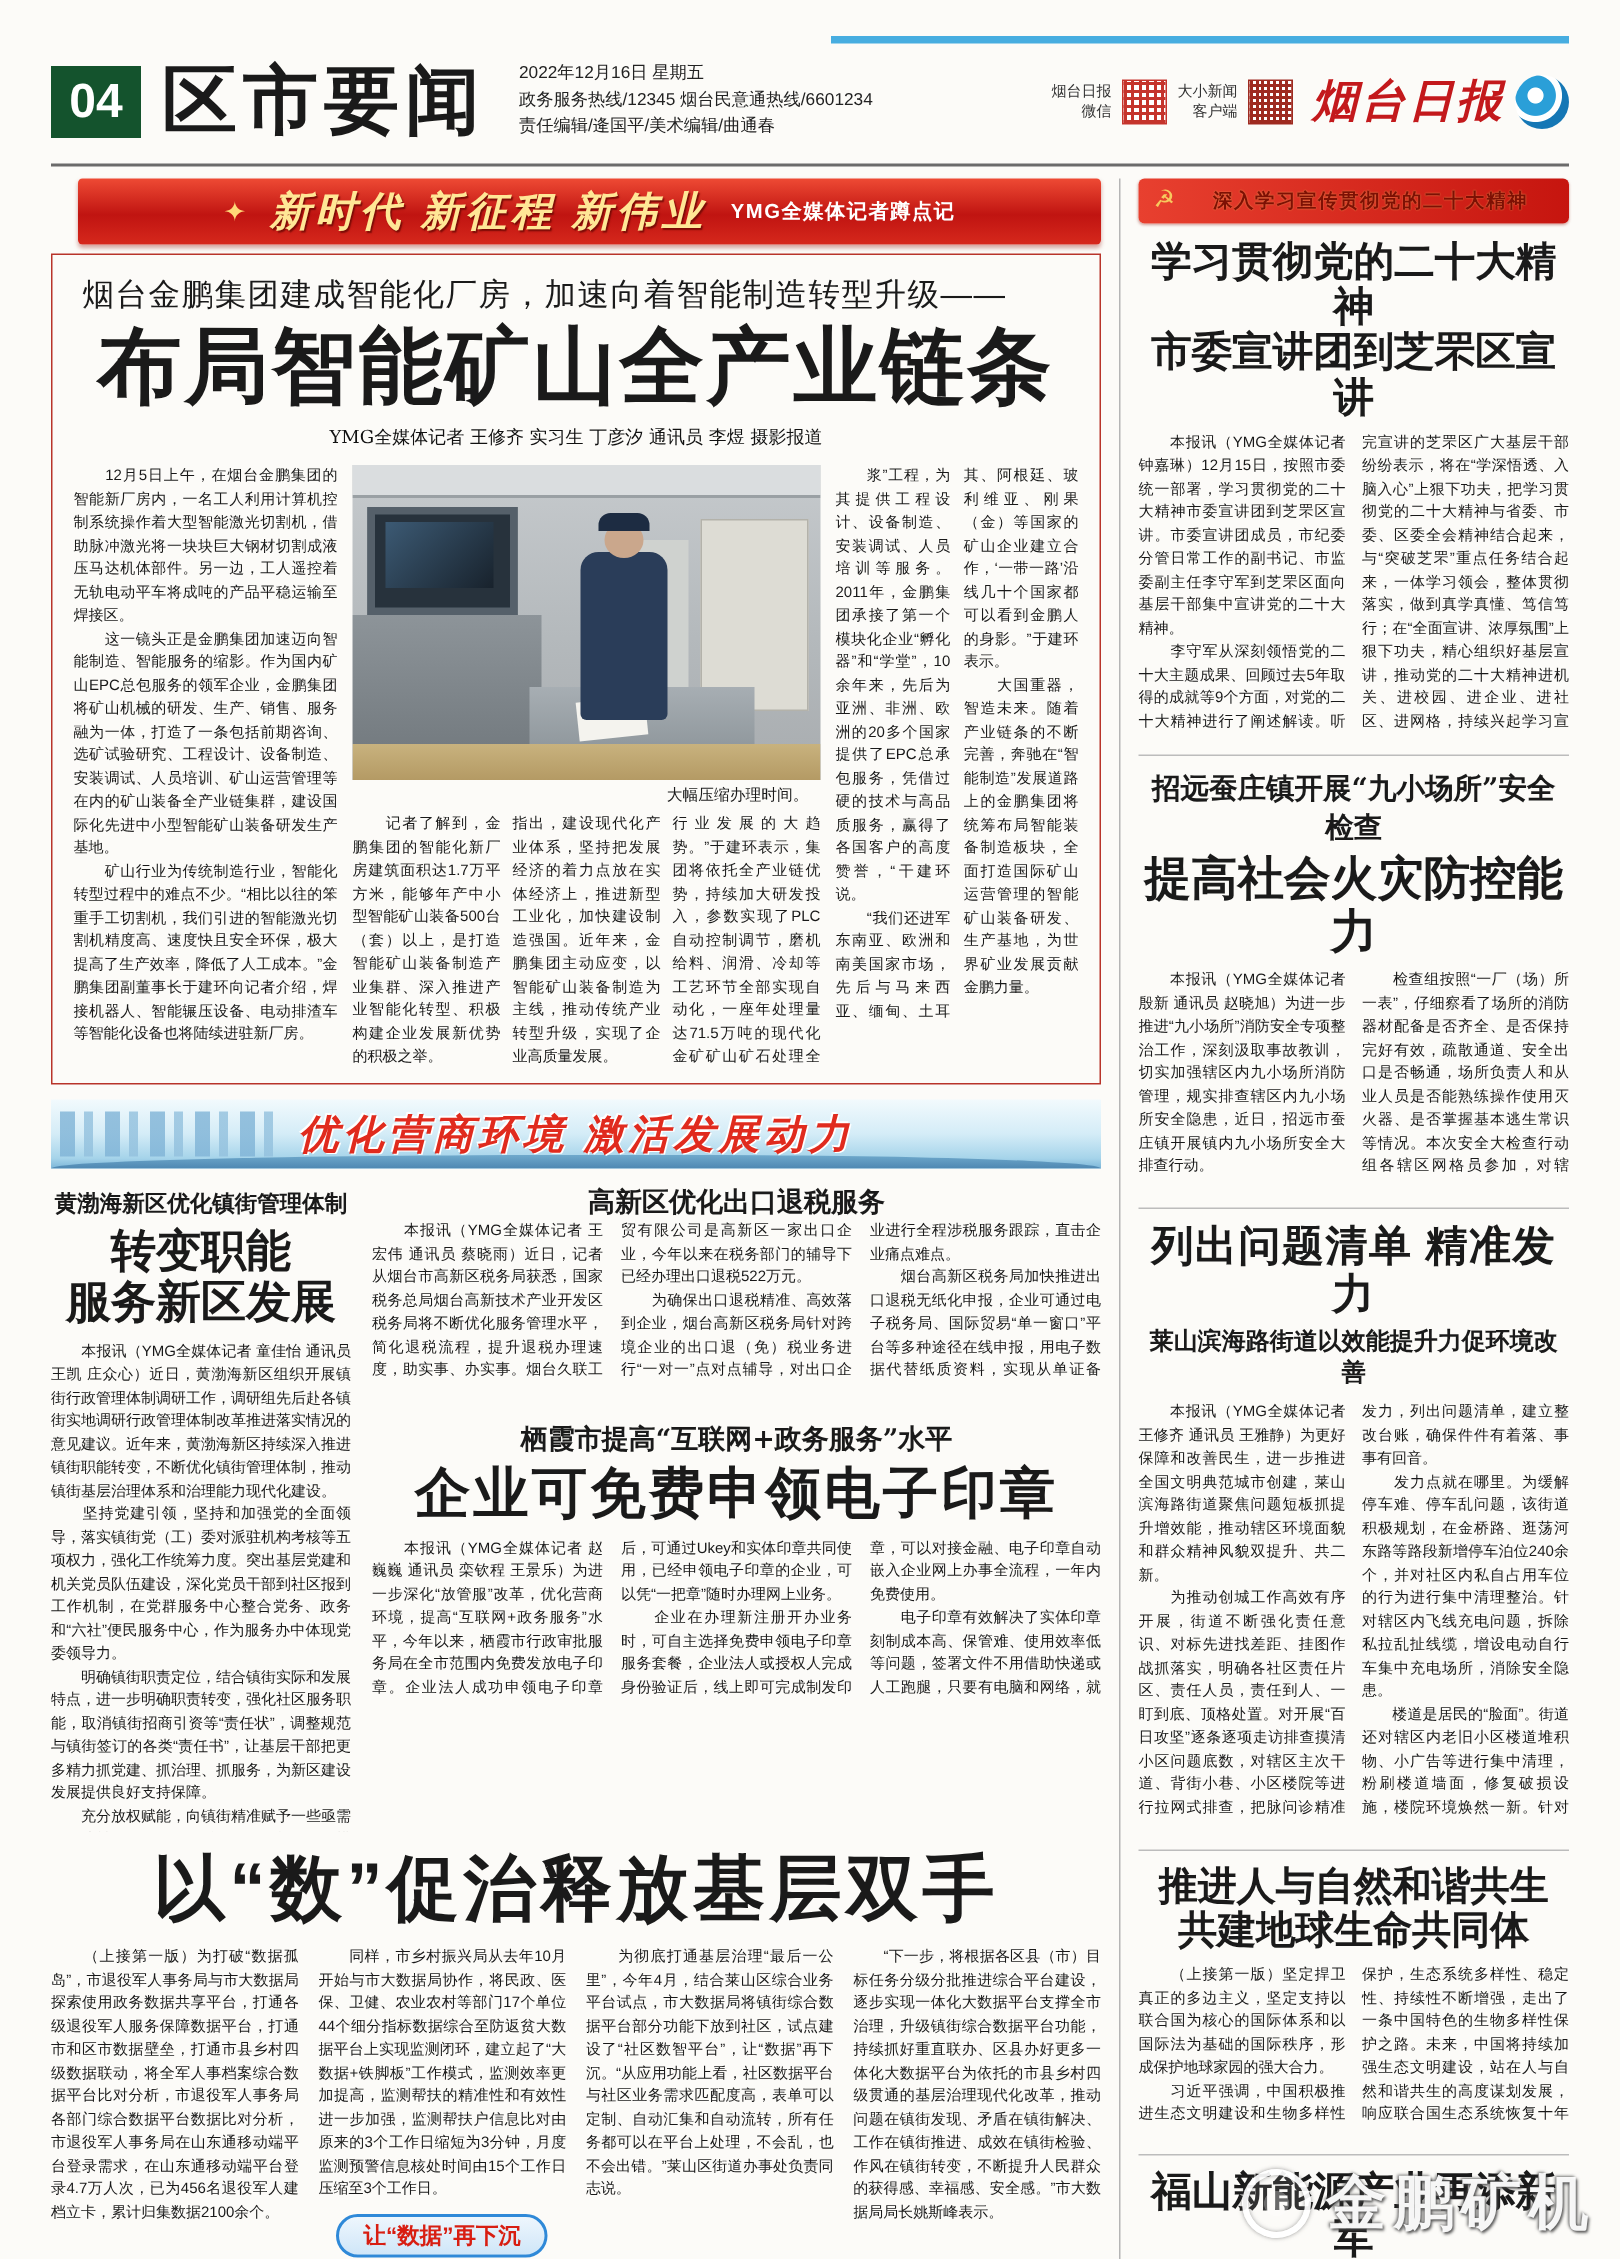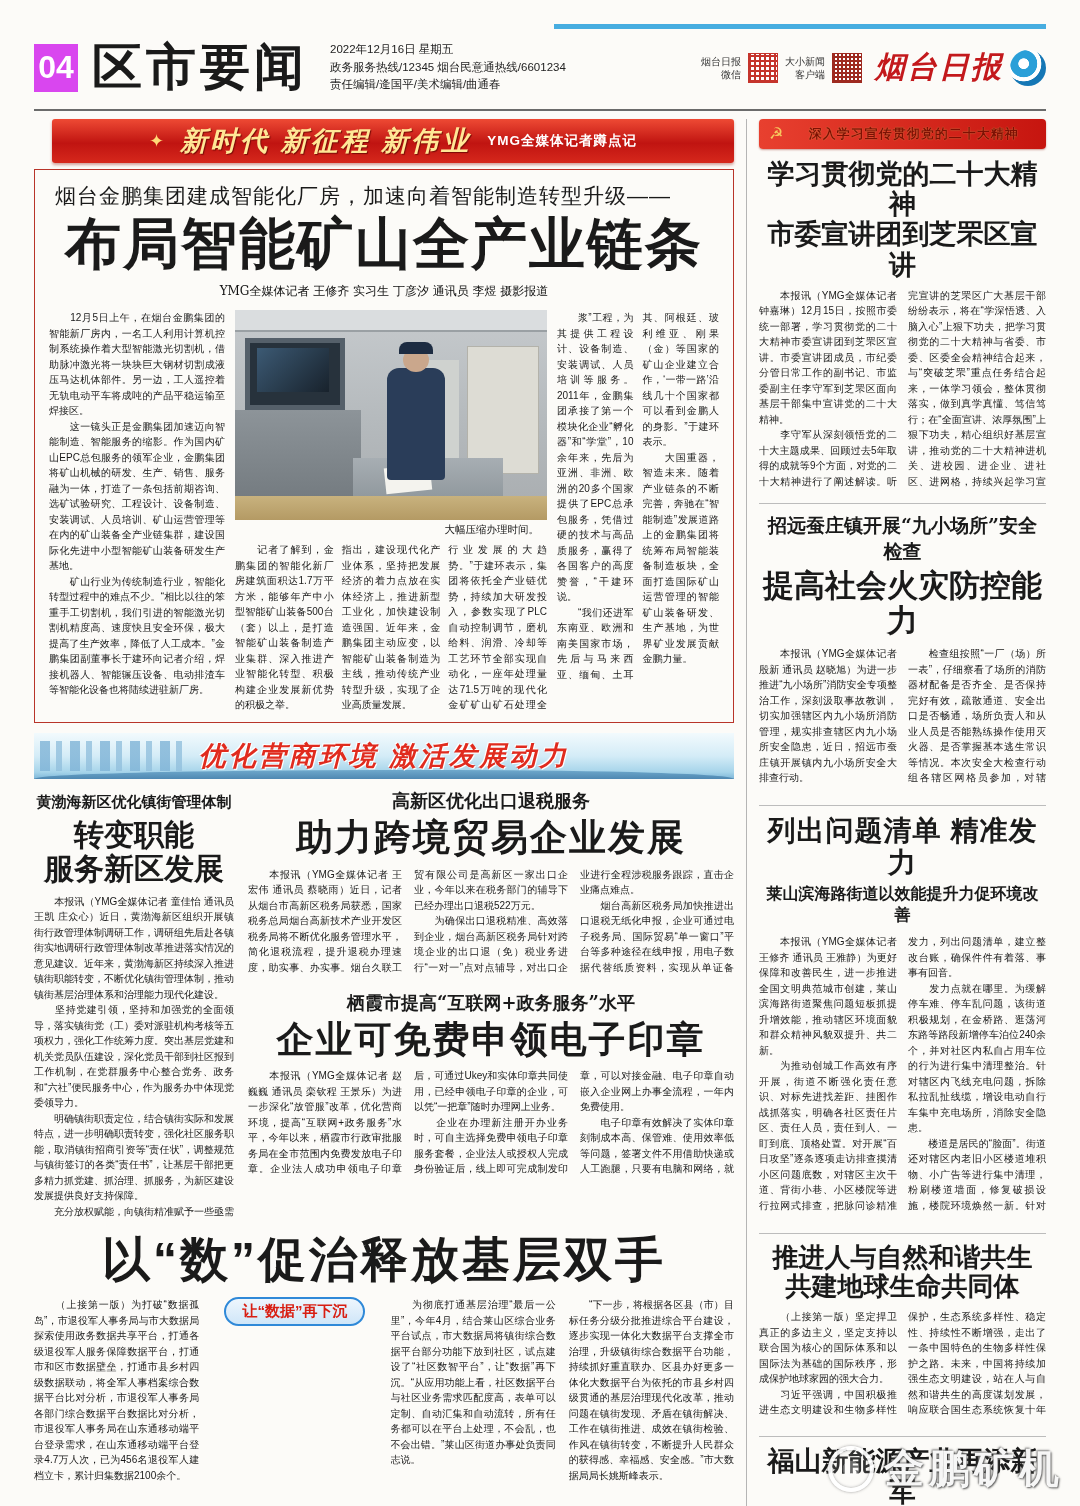--- a/index.html
+++ b/index.html
@@ -3,21 +3,21 @@
 <meta charset="utf-8">
 <style>
   * { margin:0; padding:0; box-sizing:border-box; }
   html,body { width:1080px; }
   body { font-family:"Liberation Sans","DejaVu Sans",sans-serif; background:#e8e6e1; }
   .page { position:relative; width:1080px; height:1506px; background:#fcfbf8; overflow:hidden; color:#1a1a1a; }
 
   
   .header { position:relative; margin:24px 34px 0; padding:10px 0 8px; border-bottom:2px solid #6b6b6b; display:flex; align-items:center; }
   .blue-line { position:absolute; top:0; left:520px; right:0; height:5px; background:#47ade0; }
-  .page-num { width:44px; height:48px; background:#d946ef; color:#fff; font-size:32px; font-weight:900; display:flex; align-items:center; justify-content:center; }
+  .page-num { width:60px; height:48px; background:#14532d; color:#fff; font-size:32px; font-weight:900; display:flex; align-items:center; justify-content:center; }
   .section-title { font-size:50px; font-weight:900; letter-spacing:4px; margin-left:14px; }
   .header-info { margin-left:22px; font-size:11.5px; line-height:1.55; color:#222; align-self:center; }
   .header-right { margin-left:auto; display:flex; align-items:center; gap:7px; }
   .qr-label { font-size:10px; line-height:1.3; text-align:right; color:#333; white-space:pre-line; }
   .qr { width:30px; height:30px; border:1px solid #c5342c; background-color:#fff;
         background-image:repeating-linear-gradient(0deg,#c5342c 0 2px,transparent 2px 5px),
                          repeating-linear-gradient(90deg,#c5342c 0 2px,transparent 2px 5px); }
   .qr.dark { border-color:#9e2a20;
         background-image:repeating-linear-gradient(0deg,#9e2a20 0 2px,transparent 2px 4px),
                          repeating-linear-gradient(90deg,#9e2a20 0 2px,transparent 2px 4px); }
@@ -86,21 +86,21 @@
   
   .mid-row { display:flex; gap:14px; margin-top:10px; height:432px; overflow:hidden; }
   .art-zb { width:200px; display:flex; flex-direction:column; }
   .art-zb .kicker-serif { font-size:15px; margin-top:4px; }
   .art-zb .headline { font-size:30px; margin:6px 0 8px; }
   .art-zb .body-text { flex:1; }
   .mid-stack { flex:1; display:flex; flex-direction:column; }
   .mid-art .kicker-serif { font-size:18px; }
   .mid-art .headline { font-size:37px; letter-spacing:2px; margin:4px 0 8px; }
   .mid-art .cols3 { column-count:3; column-gap:12px; height:120px; }
-  .mid-art.second { margin-top:4px; }
+  .mid-art.second { margin-top:14px; }
 
   
   .bottom-art { margin-top:12px; }
   .bottom-art .headline { font-size:48px; letter-spacing:3px; }
   .bottom-cols { margin-top:10px; column-count:4; column-gap:13px; height:214px; overflow:hidden; }
   .bottom-cols .body-text { height:auto; }
   .badge { display:block; width:fit-content; margin:8px auto; border:2px solid #2f89d8; border-radius:16px;
     background:linear-gradient(#eef6fd,#cfe6f8); color:#d81e12; font-weight:900; font-size:15px; padding:3px 16px;
     break-inside:avoid; }
 
@@ -209,39 +209,39 @@
           <div class="headline">转变职能
 服务新区发展</div>
           <div class="body-text">　　本报讯（YMG全媒体记者 童佳怡 通讯员 王凯 庄众心）近日，黄渤海新区组织开展镇街行政管理体制调研工作，调研组先后赴各镇街实地调研行政管理体制改革推进落实情况的意见建议。近年来，黄渤海新区持续深入推进镇街职能转变，不断优化镇街管理体制，推动镇街基层治理体系和治理能力现代化建设。
 　　坚持党建引领，坚持和加强党的全面领导，落实镇街党（工）委对派驻机构考核等五项权力，强化工作统筹力度。突出基层党建和机关党员队伍建设，深化党员干部到社区报到工作机制，在党群服务中心整合党务、政务和“六社”便民服务中心，作为服务办中体现党委领导力。
 　　明确镇街职责定位，结合镇街实际和发展特点，进一步明确职责转变，强化社区服务职能，取消镇街招商引资等“责任状”，调整规范与镇街签订的各类“责任书”，让基层干部把更多精力抓党建、抓治理、抓服务，为新区建设发展提供良好支持保障。
 　　充分放权赋能，向镇街精准赋予一些亟需的经济社会管理权限，按照“区属镇街管理”模式，推动执法力量下沉，将职业管理职能的审批、监管、考核等职权下放至镇街，与社区治理深度融合。</div>
         </div>
         <div class="mid-stack">
           <div class="mid-art">
             <div class="kicker-serif">高新区优化出口退税服务</div>
-            <div class="headline">助力跨境贸易企业发展</div>
             <div class="cols3 body-text">　　本报讯（YMG全媒体记者 王宏伟 通讯员 蔡晓雨）近日，记者从烟台市高新区税务局获悉，国家税务总局烟台高新技术产业开发区税务局将不断优化服务管理水平，简化退税流程，提升退税办理速度，助实事、办实事。烟台久联工贸有限公司是高新区一家出口企业，今年以来在税务部门的辅导下已经办理出口退税522万元。
 　　为确保出口退税精准、高效落到企业，烟台高新区税务局针对跨境企业的出口退（免）税业务进行“一对一”点对点辅导，对出口企业进行全程涉税服务跟踪，直击企业痛点难点。
 　　烟台高新区税务局加快推进出口退税无纸化申报，企业可通过电子税务局、国际贸易“单一窗口”平台等多种途径在线申报，用电子数据代替纸质资料，实现从单证备案、申报退税到反馈全流程网上办理，大幅压缩办理时间，简化辅导跨境贸易企业通过电子税务局、网端版申报系统，让企业及时享受出口退税红利。</div>
           </div>
           <div class="mid-art second">
             <div class="kicker-serif">栖霞市提高“互联网+政务服务”水平</div>
             <div class="headline">企业可免费申领电子印章</div>
             <div class="cols3 body-text">　　本报讯（YMG全媒体记者 赵巍巍 通讯员 栾钦程 王景乐）为进一步深化“放管服”改革，优化营商环境，提高“互联网+政务服务”水平，今年以来，栖霞市行政审批服务局在全市范围内免费发放电子印章。企业法人成功申领电子印章后，可通过Ukey和实体印章共同使用，已经申领电子印章的企业，可以凭“一把章”随时办理网上业务。
 　　企业在办理新注册开办业务时，可自主选择免费申领电子印章服务套餐，企业法人或授权人完成身份验证后，线上即可完成制发印章，可以对接金融、电子印章自动嵌入企业网上办事全流程，一年内免费使用。
 　　电子印章有效解决了实体印章刻制成本高、保管难、使用效率低等问题，签署文件不用借助快递或人工跑腿，只要有电脑和网络，就可以随时签章，秒级送达，同时签章数据追溯可查，不断提升用户体验，为企业网上办事提供智能化、便利化服务。</div>
           </div>
         </div>
       </div>
 
       <div class="bottom-art">
         <div class="headline">以“数”促治释放基层双手</div>
         <div class="bottom-cols">
           <div class="body-text">　　（上接第一版）为打破“数据孤岛”，市退役军人事务局与市大数据局探索使用政务数据共享平台，打通各级退役军人服务保障数据平台，打通市和区市数据壁垒，打通市县乡村四级数据联动，将全军人事档案综合数据平台比对分析，市退役军人事务局各部门综合数据平台数据比对分析，市退役军人事务局在山东通移动端平台登录需求，在山东通移动端平台登录4.7万人次，已为456名退役军人建档立卡，累计归集数据2100余个。</div>
+          <div class="body-text">　　同样，市乡村振兴局从去年10月开始与市大数据局协作，将民政、医保、卫健、农业农村等部门17个单位44个细分指标数据综合至防返贫大数据平台上实现监测闭环，建立起了“大数据+铁脚板”工作模式，监测效率更加提高，监测帮扶的精准性和有效性进一步加强，监测帮扶户信息比对由原来的3个工作日缩短为3分钟，月度监测预警信息核处时间由15个工作日压缩至3个工作日。</div>
           <div class="badge">让“数据”再下沉</div>
           <div class="body-text">　　为彻底打通基层治理“最后一公里”，今年4月，结合莱山区综合业务平台试点，市大数据局将镇街综合数据平台部分功能下放到社区，试点建设了“社区数智平台”，让“数据”再下沉。“从应用功能上看，社区数据平台与社区业务需求匹配度高，表单可以定制、自动汇集和自动流转，所有任务都可以在平台上处理，不会乱，也不会出错。”莱山区街道办事处负责同志说。</div>
           <div class="body-text">　　“下一步，将根据各区县（市）目标任务分级分批推进综合平台建设，逐步实现一体化大数据平台支撑全市治理，升级镇街综合数据平台功能，持续抓好重直联办、区县办好更多一体化大数据平台为依托的市县乡村四级贯通的基层治理现代化改革，推动问题在镇街发现、矛盾在镇街解决、工作在镇街推进、成效在镇街检验、作风在镇街转变，不断提升人民群众的获得感、幸福感、安全感。”市大数据局局长姚斯峰表示。</div>
         </div>
       </div>
     </div>
 
     <div class="right-col">
 
       <div class="r-art">

